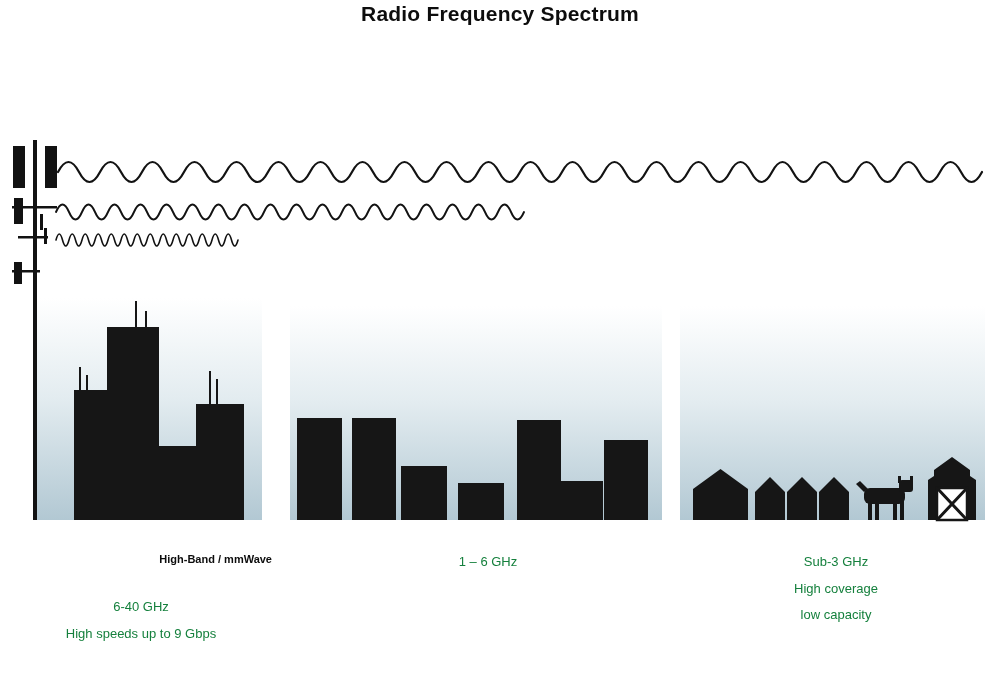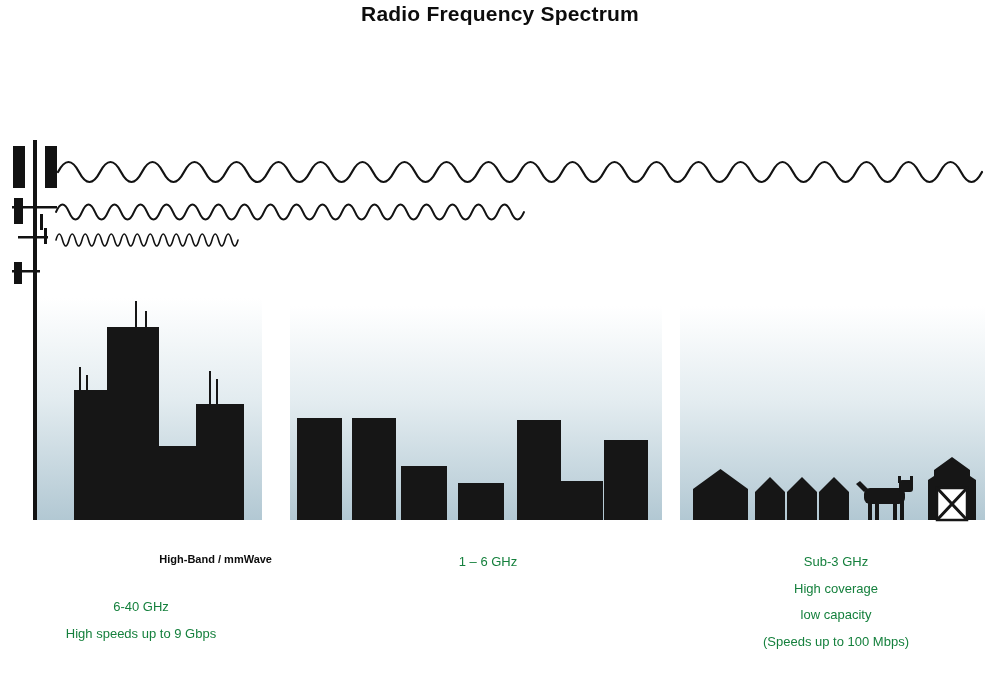--- a/index.html
+++ b/index.html
@@ -114,16 +114,15 @@
   </div>
 
   <div class="band-label band-2">
     <div class="line">1 – 6 GHz</div>
   </div>
 
   <div class="band-label band-3">
     <div class="line">Sub-3 GHz</div>
     <div class="line">High coverage</div>
     <div class="line">low capacity</div>
-    <div class="line">(Speeds up to 100 Mbps)</div>
   </div>
 
 </div>
 
 </body></html>

